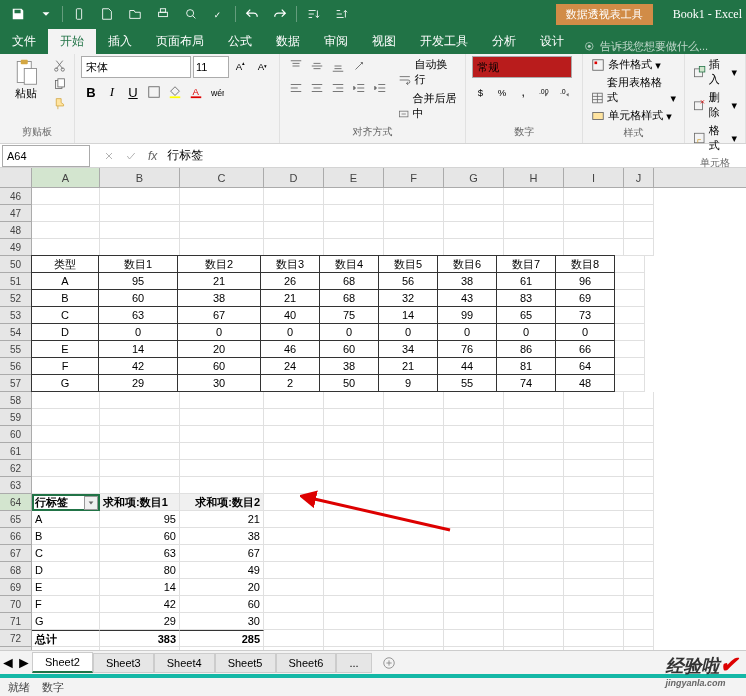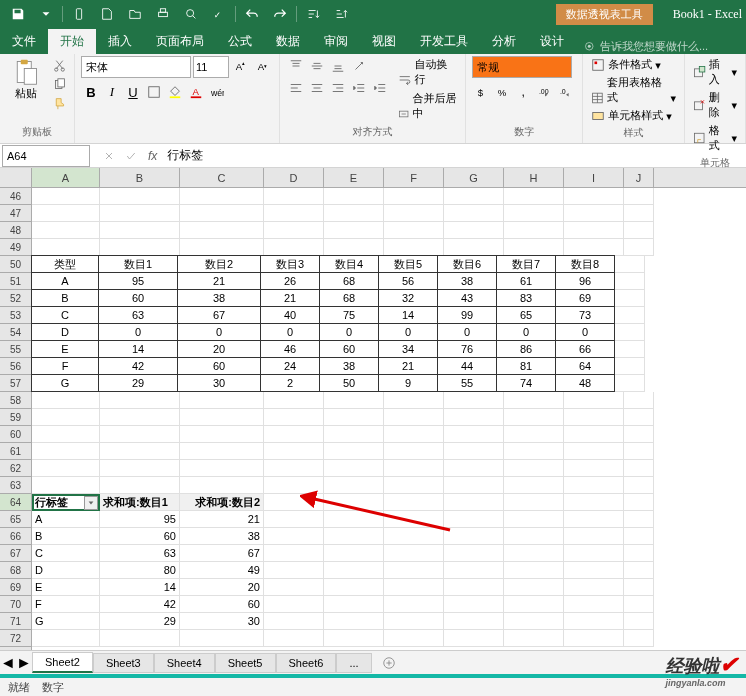--- a/index.html
+++ b/index.html
@@ -37,21 +37,21 @@
     .sq-btn { width: 20px; height: 20px; display: flex; align-items: center; justify-content: center; cursor: pointer; border: 1px solid transparent; }
     .sq-btn svg { width: 14px; height: 14px; }
     .font-group .row2 { display: flex; gap: 1px; }
     .bold { font-weight: bold; font-size: 13px; }
     .italic { font-style: italic; font-size: 13px; font-family: serif; }
     .underline { text-decoration: underline; font-size: 13px; }
     
     .align-btns { display: flex; flex-direction: column; gap: 2px; }
     .align-row { display: flex; gap: 1px; }
     
-    .num-fmt { width: 100px; height: 22px; border: 1px solid #ababab; font-size: 11px; padding: 0 4px; background: #f97316; }
+    .num-fmt { width: 100px; height: 22px; border: 1px solid #ababab; font-size: 11px; padding: 0 4px; background: #b91c1c; }
     .num-row { display: flex; gap: 1px; margin-top: 2px; }
     
     .style-btns { display: flex; flex-direction: column; gap: 1px; }
     .style-row { display: flex; align-items: flex-end; gap: 3px; font-size: 11px; padding: 1px 2px; cursor: pointer; }
     .style-row svg { width: 14px; height: 14px; }
     .cell-btn { display: flex; align-items: center; gap: 3px; font-size: 11px; cursor: pointer; padding: 1px 2px; }
     .cell-btn svg { width: 14px; height: 14px; }
     .cell-col { display: flex; flex-direction: column; gap: 1px; }
     
     .namebox-row { height: 24px; display: flex; align-items: center; border-bottom: 1px solid #d4d4d4; background: #fff; }
@@ -805,20 +805,32 @@
           <div class="cell cC right">30</div>
           <div class="cell cD"></div>
           <div class="cell cE"></div>
           <div class="cell cF"></div>
           <div class="cell cG"></div>
           <div class="cell cH"></div>
           <div class="cell cI"></div>
           <div class="cell cJ"></div>
         </div>
         <div class="grid-row">
+          <div class="cell cA pivot-total">总计</div>
+          <div class="cell cB pivot-total right">383</div>
+          <div class="cell cC pivot-total right">285</div>
+          <div class="cell cD"></div>
+          <div class="cell cE"></div>
+          <div class="cell cF"></div>
+          <div class="cell cG"></div>
+          <div class="cell cH"></div>
+          <div class="cell cI"></div>
+          <div class="cell cJ"></div>
+        </div>
+        <div class="grid-row">
           <div class="cell cA"></div>
           <div class="cell cB"></div>
           <div class="cell cC"></div>
           <div class="cell cD"></div>
           <div class="cell cE"></div>
           <div class="cell cF"></div>
           <div class="cell cG"></div>
           <div class="cell cH"></div>
           <div class="cell cI"></div>
           <div class="cell cJ"></div>

